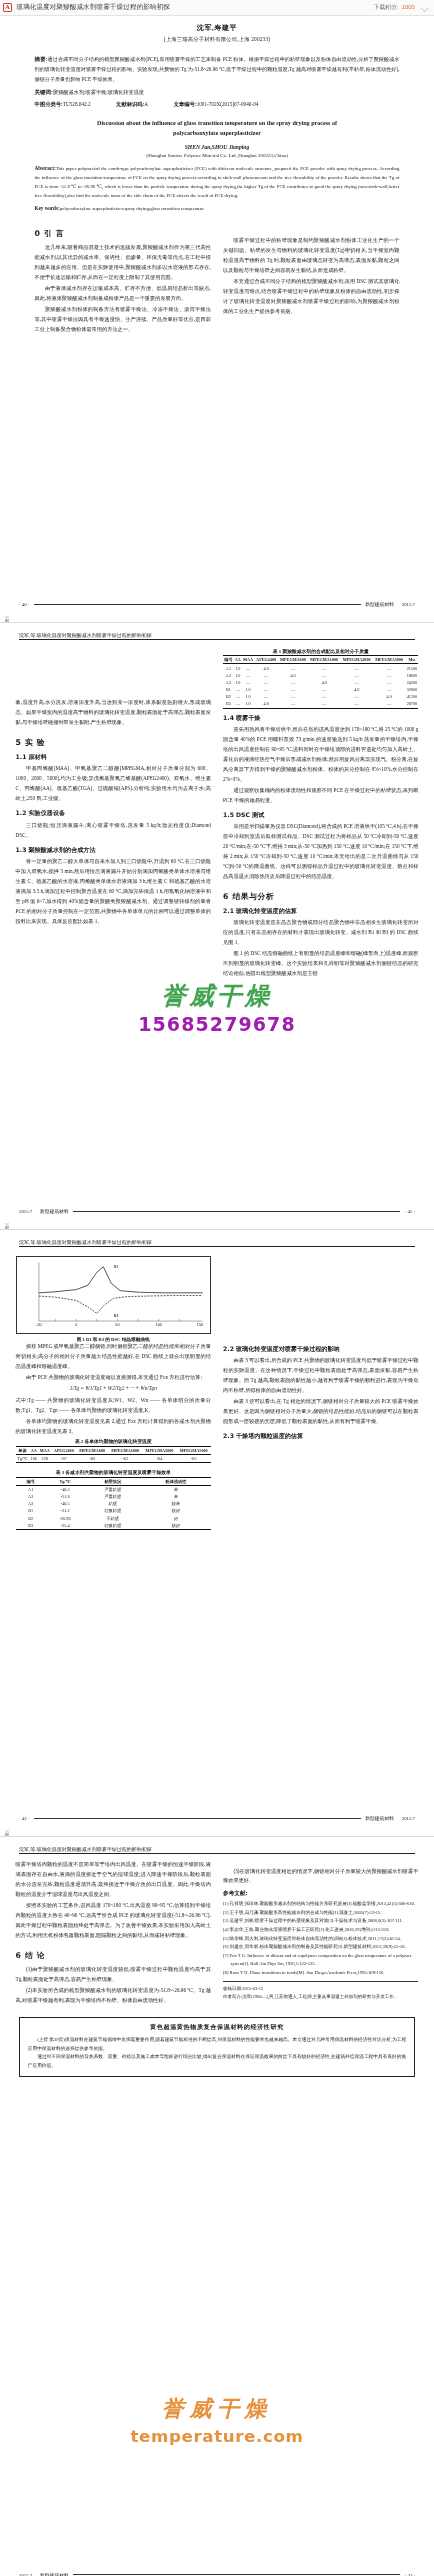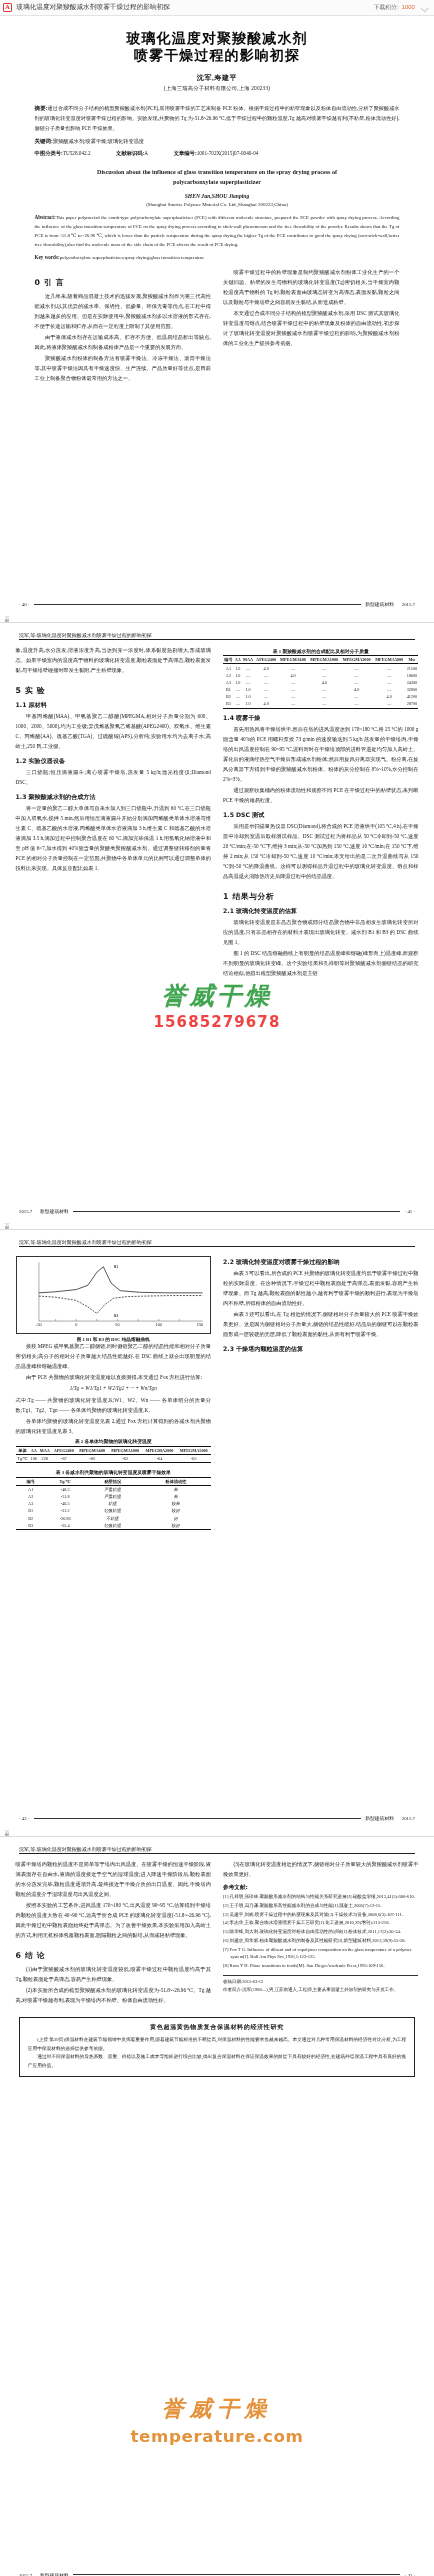--- a/index.html
+++ b/index.html
@@ -118,21 +118,21 @@
   .abs-en { margin: 6.1px 15.6px 0 15.6px; font-size: 4.8px; line-height: 1.85; text-align: justify; }
   .abs-en b { font-size: 5.2px; }
   .kw-en { margin: 4.5px 15.6px 0 15.6px; font-size: 4.9px; }
   .kw-en b { font-size: 5.1px; }
 
   .sec-h { font-size: 7.8px; font-weight: bold; letter-spacing: 0.6px; margin: 9px 0 3.9px 0; font-family: "DejaVu Sans", sans-serif; }
   .sec-h2 { font-size: 6.1px; font-weight: bold; margin: 5px 0 2.2px 0; font-family: "DejaVu Sans", sans-serif; }
   .sec-h3 { font-size: 5.6px; font-weight: bold; margin: 3.9px 0 1.7px 0; font-family: "DejaVu Sans", sans-serif; }
 
   
-  .cols { display: flex; gap: 12.2px; margin: 0 15.6px; }
+  .cols { display: flex; gap: 12.2px; margin: 0 15.6px; align-items: center; }
   .col { flex: 1 1 0; min-width: 0; }
   .p { font-size: 5.2px; line-height: 1.92; text-align: justify; text-indent: 2em; margin: 0 0 1.1px 0; }
   .p.noind { text-indent: 0; }
 
   .pg-footer {
     position: absolute; left: 19px; right: 19px; bottom: 14.5px;
     display: flex; align-items: flex-end; font-size: 4.8px;
   }
   .pg-footer .ln { flex: 1 1 auto; border-top: 0.6px solid #333; margin: 0 4.5px 2.2px 4.5px; }
   .wanfang {
@@ -170,22 +170,22 @@
     text-align: center; pointer-events: none;
     z-index: 5;
   }
   .wm-green .wm-cn {
     font-size: 24.5px; font-weight: bold; letter-spacing: 3.3px;
     color: #2f9e3f; opacity: .92;
     font-family: "DejaVu Serif", serif; font-style: italic;
     text-shadow: 0.6px 0.6px 0 rgba(0,0,0,.08);
   }
   .wm-green .wm-tel {
-    font-size: 15px; font-weight: bold; letter-spacing: 1.1px;
-    color: #ef4444; margin-top: 1.1px;
+    font-size: 19px; font-weight: bold; letter-spacing: 1.1px;
+    color: #a21caf; margin-top: 1.1px;
     font-family: "DejaVu Sans", sans-serif;
   }
   .wm-orange {
     position: absolute; left: 0; right: 0;
     text-align: center; pointer-events: none; z-index: 5;
   }
   .wm-orange .wm-cn {
     font-size: 22px; font-weight: bold; letter-spacing: 5.6px;
     color: #e4923c; font-family: "DejaVu Serif", serif; font-style: italic;
   }
@@ -212,24 +212,20 @@
   <div class="viewer-right">
     <span class="credit-label">下载积分:</span>
     <span class="credit-value">1000</span>
     <span class="chev"></span>
   </div>
 </div>
 
 <div class="sheet" style="height:607px">
   <div class="inner">
 
-    <div class="title-cn">
-      <div>玻璃化温度对聚羧酸减水剂</div>
-      <div>喷雾干燥过程的影响初探</div>
-    </div>
     <div class="author-cn">沈军,寿建平</div>
     <div class="affil-cn">(上海三瑞高分子材料有限公司,上海  200233)</div>
 
     <div class="abs-block">
       <b>摘要:</b><span>通过合成不同分子结构的梳型聚羧酸减水剂(PCE),采用喷雾干燥的工艺来制备 PCE 粉体。根据干燥过程中的粘壁现象以及粉体自由流动性,分析了聚羧酸减水剂的玻璃化转变温度对喷雾干燥过程的影响。实验发现,共聚物的 Tg 为-51.8~26.96 ℃,低于干燥过程中的颗粒温度,Tg 越高对喷雾干燥越有利(不粘壁,粉体流动性好),侧链分子质量也影响 PCE 干燥效果。</span>
     </div>
     <div class="kw">
       <b>关键词:</b><span>聚羧酸减水剂;喷雾干燥;玻璃化转变温度</span>
     </div>
     <div class="cls-row">
@@ -373,21 +369,21 @@
               <td>—</td>
               <td>28700</td>
           </tr>
         </tbody>
       </table>
       <div class="sec-h2">1.4  喷雾干燥</div>
       <p class="p">首先用热风将干燥塔烘干,然后在塔的进风温度达到 170~180 ℃,将 25 ℃的 1000 g 固含量 40%的 PCE 用螺杆泵按 73 g/min 的速度输送到 5 kg/h 蒸发量的干燥塔内,干燥塔的出风温度控制在 90~95 ℃,进料同时在干燥塔顶部的进料管道处均匀加入高岭土。雾化后的液滴经热空气干燥后形成减水剂粉体;然后用旋风分离器实现气、粉分离,在旋风分离器下方得到干燥的聚羧酸减水剂粉体。粉体的灰分控制在 8%~10%,水分控制在 2%~3%。</p>
       <p class="p">通过观察收集桶内的粉体流动性和观察不同 PCE 在干燥过程中的粘壁状态,来判断 PCE 干燥的难易程度。</p>
       <div class="sec-h2">1.5  DSC 测试</div>
       <p class="p">采用差示扫描量热仪器 DSC(Diamond),将合成的 PCE 溶液烘干(105 ℃,4 h),在干燥皿中冷却到室温后取样测试样品。DSC 测试过程为将样品从 50 ℃冷却到-50 ℃,速度 20 ℃/min;在-50 ℃下,维持 3 min;从-50 ℃加热到 150 ℃,速度 10 ℃/min;在 150 ℃下,维持 2 min;从 150 ℃冷却到-50 ℃,速度 10 ℃/min;本文给出的是二次升温曲线与从 150 ℃到-50 ℃的降温曲线。这样可以测得样品升温过程中的玻璃化转变温度、熔点和样品高温退火消除热历史后降温过程中的结晶温度。</p>
-      <div class="sec-h">1  结果与分析</div>
+      <div class="sec-h">6  结果与分析</div>
       <div class="sec-h2">2.1  玻璃化转变温度的估算</div>
       <p class="p">玻璃化转变温度是非晶态聚合物或部分结晶聚合物中非晶相发生玻璃化转变所对应的温度,只有非晶相存在的材料才表现出玻璃化转变。减水剂 B1 和 B3 的 DSC 曲线见图 1。</p>
       <p class="p">图 1 的 DSC 结晶熔融曲线上有明显的结晶温度峰和熔融(峰形向上)温度峰,而观察不到明显的玻璃化转变峰。这个实验结果和孔祥明等对聚羧酸减水剂侧链结晶的研究结论相似,他指出梳型聚羧酸减水剂是主链</p>
     </div>
   </div>
 
   <div class="wm-green" style="top:356px">
     <div class="wm-cn">誉威干燥</div>
     <div class="wm-tel">15685279678</div>
   </div>

